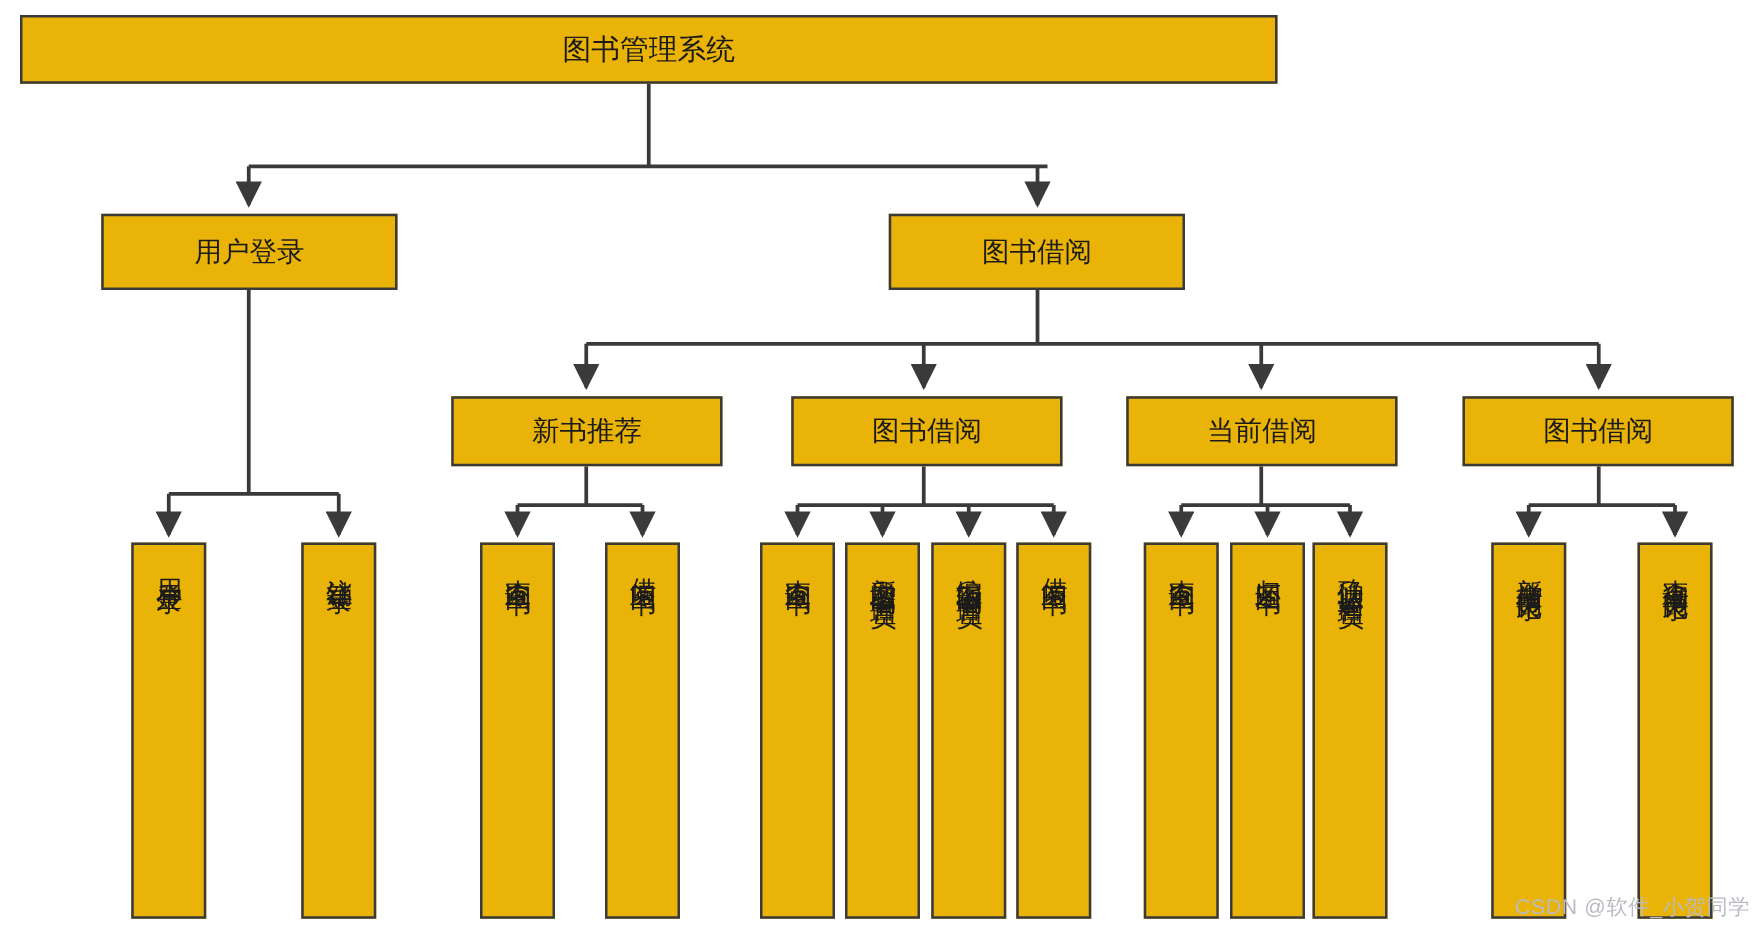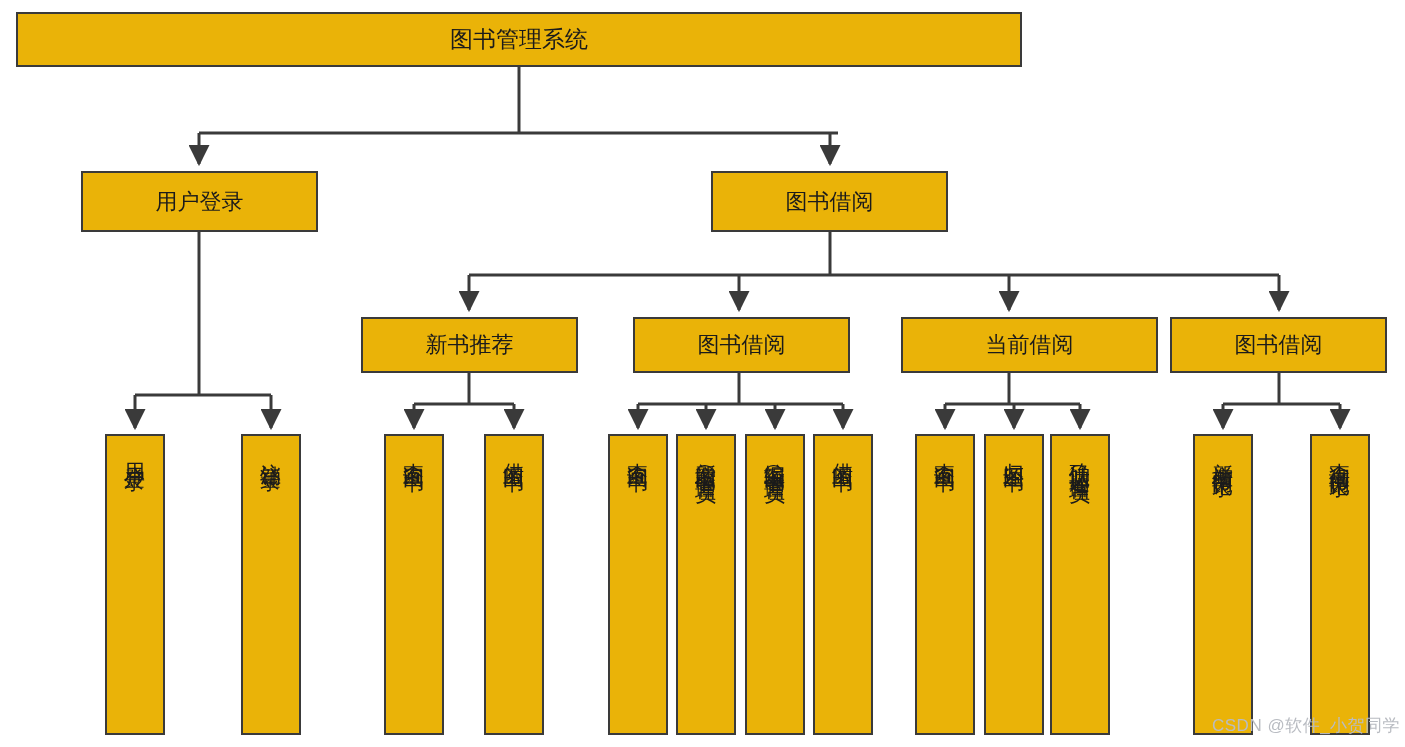--- a/index.html
+++ b/index.html
@@ -139,21 +139,21 @@
   <div class="node horiz" style="left:711px; top:171px; width:237px; height:61px;">
     <span class="label">图书借阅</span>
   </div>
 
   <div class="node horiz" style="left:633px; top:317px; width:217px; height:56px;">
     <span class="label">图书借阅</span>
   </div>
   <div class="node horiz" style="left:361px; top:317px; width:217px; height:56px;">
     <span class="label">新书推荐</span>
   </div>
-  <div class="node horiz" style="left:901px; top:317px; width:257px; height:56px;">
+  <div class="node horiz" style="left:901px; top:317px; width:217px; height:56px;">
     <span class="label">当前借阅</span>
   </div>
   <div class="node horiz" style="left:1170px; top:317px; width:217px; height:56px;">
     <span class="label">图书借阅</span>
   </div>
 
   <div class="node vert" style="left:105px; top:434px; width:60px; height:301px;">
     <span class="label">用户登录</span>
   </div>
   <div class="node vert" style="left:241px; top:434px; width:60px; height:301px;">

